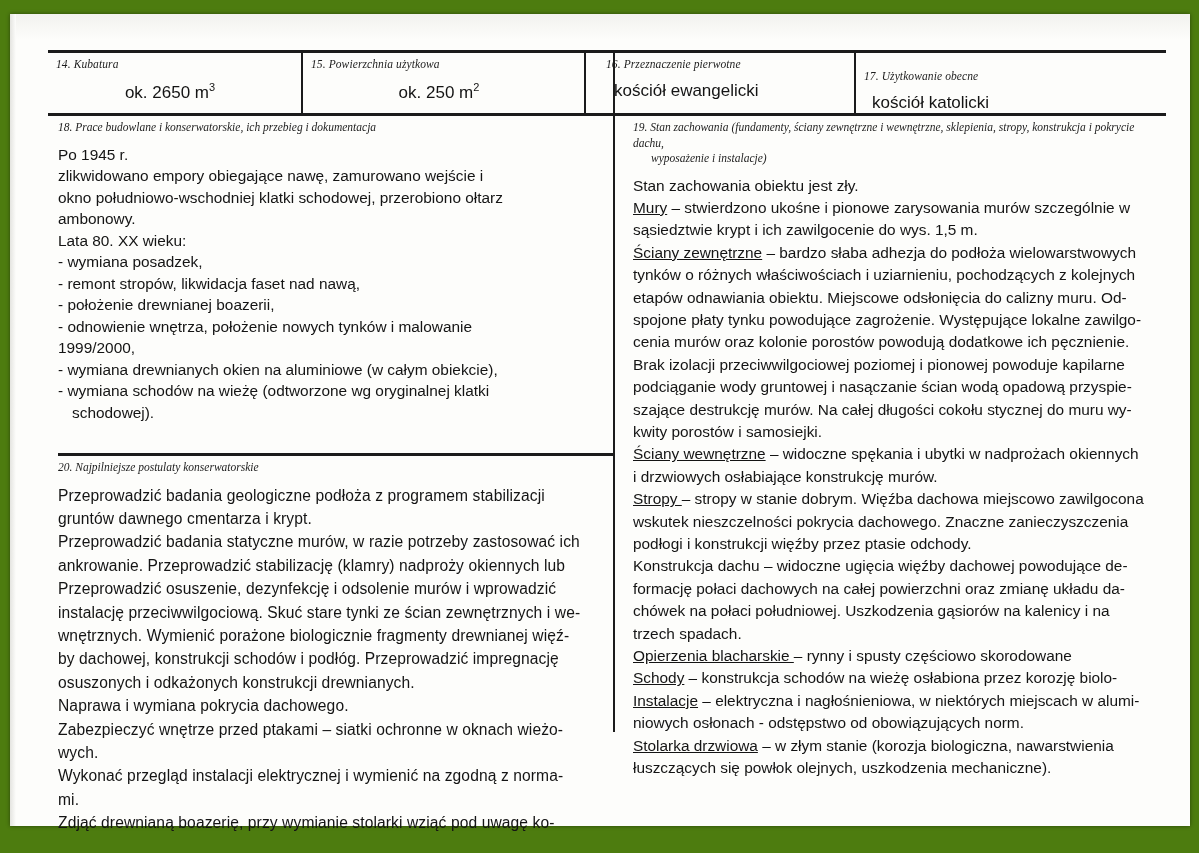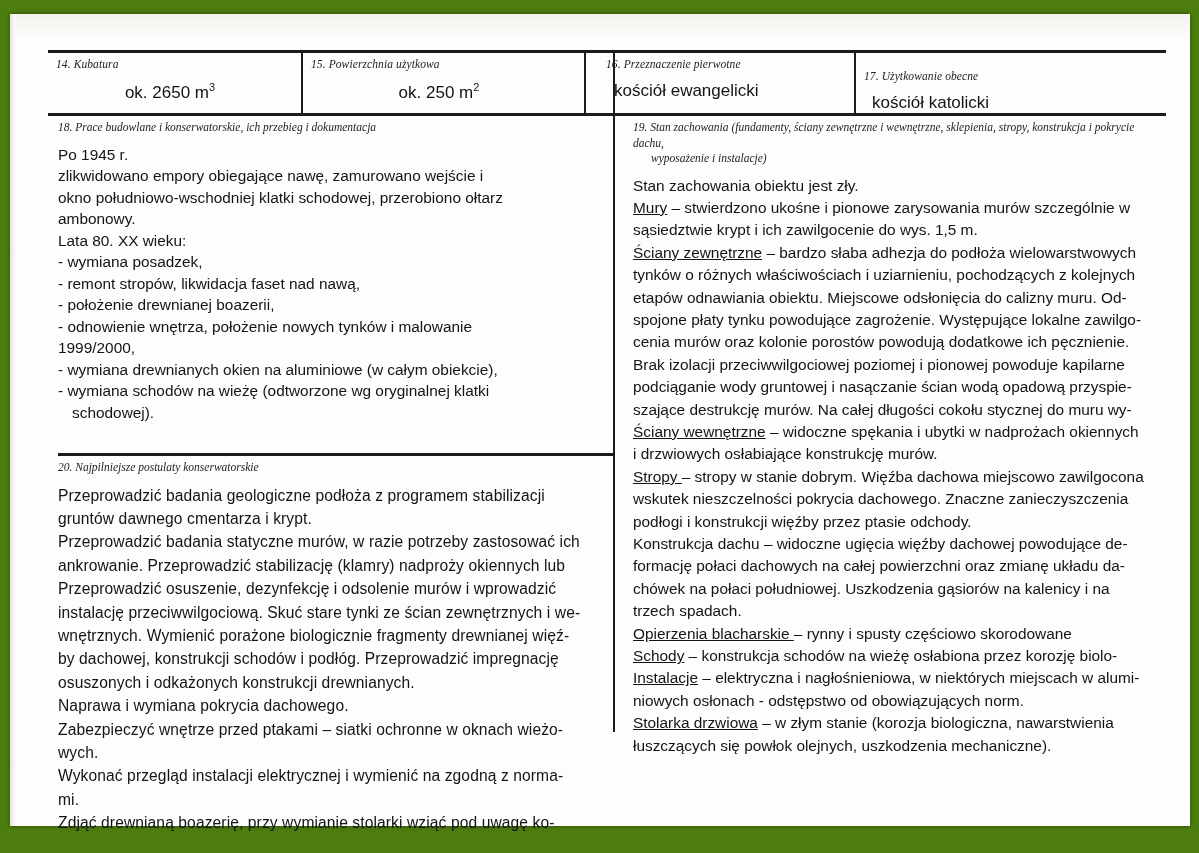--- a/index.html
+++ b/index.html
@@ -287,20 +287,21 @@
                   <div><u>Mury</u> – stwierdzono ukośne i pionowe zarysowania murów szczególnie w</div>
                   <div>sąsiedztwie krypt i ich zawilgocenie do wys. 1,5 m.</div>
                   <div><u>Ściany zewnętrzne</u> – bardzo słaba adhezja do podłoża wielowarstwowych</div>
                   <div>tynków o różnych właściwościach i uziarnieniu, pochodzących z kolejnych</div>
                   <div>etapów odnawiania obiektu. Miejscowe odsłonięcia do calizny muru. Od-</div>
                   <div>spojone płaty tynku powodujące zagrożenie. Występujące lokalne zawilgo-</div>
                   <div>cenia murów oraz kolonie porostów powodują dodatkowe ich pęcznienie.</div>
                   <div>Brak izolacji przeciwwilgociowej poziomej i pionowej powoduje kapilarne</div>
                   <div>podciąganie wody gruntowej i nasączanie ścian wodą opadową przyspie-</div>
                   <div>szające destrukcję murów. Na całej długości cokołu stycznej do muru wy-</div>
+                  <div>kwity porostów i samosiejki.</div>
                   <div><u>Ściany wewnętrzne</u> – widoczne spękania i ubytki w nadprożach okiennych</div>
                   <div>i drzwiowych osłabiające konstrukcję murów.</div>
                   <div><u>Stropy </u>– stropy w stanie dobrym. Więźba dachowa miejscowo zawilgocona</div>
                   <div>wskutek nieszczelności pokrycia dachowego. Znaczne zanieczyszczenia</div>
                   <div>podłogi i konstrukcji więźby przez ptasie odchody.</div>
                   <div>Konstrukcja dachu – widoczne ugięcia więźby dachowej powodujące de-</div>
                   <div>formację połaci dachowych na całej powierzchni oraz zmianę układu da-</div>
                   <div>chówek na połaci południowej. Uszkodzenia gąsiorów na kalenicy i na</div>
                   <div>trzech spadach.</div>
                   <div><u>Opierzenia blacharskie </u>– rynny i spusty częściowo skorodowane</div>

